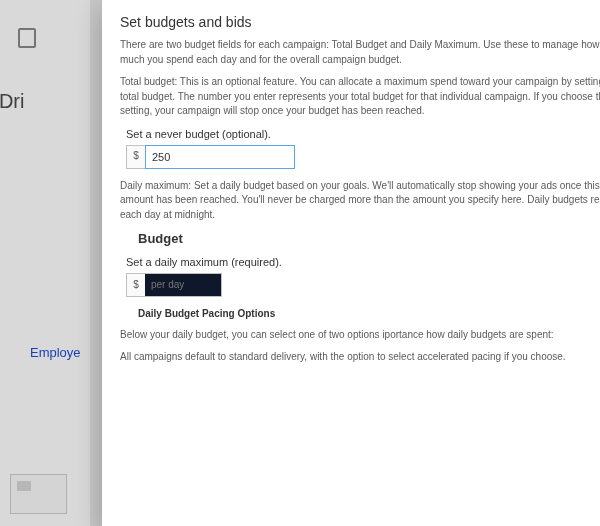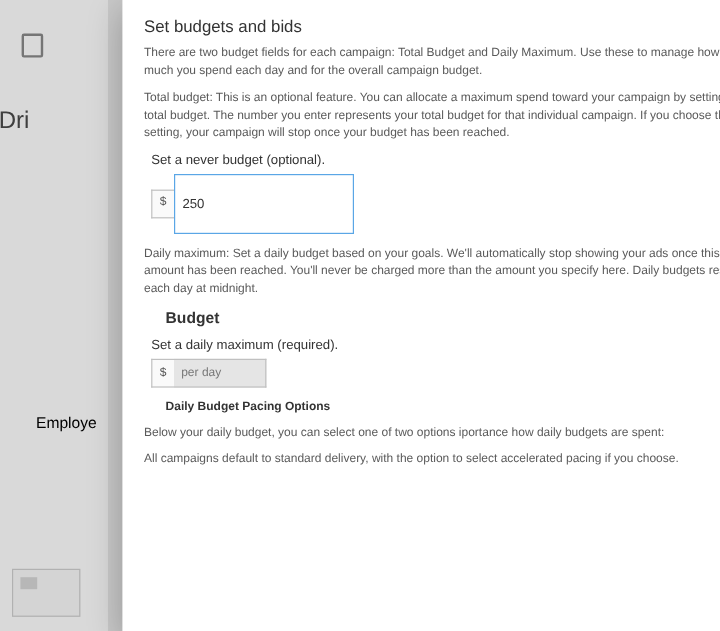--- a/index.html
+++ b/index.html
@@ -1,35 +1,35 @@
 <!DOCTYPE html>
 <html><head>
 <meta charset="utf-8">
 <style>
   html,body{margin:0;padding:0;font-family:"Helvetica Neue",Arial,sans-serif;background:#f4f4f4;overflow:hidden}
   .viewport{position:relative;width:600px;height:526px;background:#ececec}
   .bg-left{position:absolute;left:0;top:0;width:90px;height:100%;background:#fff;color:#6f6f6f}
   .bg-right{position:absolute;right:0;top:0;width:50px;height:100%;background:#fff;color:#6f6f6f}
   .bg-h1{position:absolute;top:90px;left:-60px;font-size:20px;color:#4a4a4a;white-space:nowrap}
-  .bg-word-l{position:absolute;top:345px;left:30px;font-size:13px;color:#000000}
+  .bg-word-l{position:absolute;top:345px;left:30px;font-size:13px;color:#1d4ed8}
   .bg-word-r{position:absolute;top:345px;right:-60px;font-size:13px;color:#5f5f5f;white-space:nowrap}
   .bg-thumb{position:absolute;left:10px;bottom:12px;width:55px;height:38px;border:1px solid #d0d0d0;background:#fafafa}
   .bg-thumb::before{content:"";position:absolute;left:6px;top:6px;width:14px;height:10px;background:#d8d8d8}
   .bg-icon{position:absolute;left:18px;top:28px;width:14px;height:16px;border:2px solid #8a8a8a;border-radius:2px}
   .backdrop{position:absolute;left:0;top:0;width:100%;height:100%;background:rgba(0,0,0,0.15)}
   .modal{position:absolute;left:102px;top:0;width:529px;height:526px;background:#fff;box-shadow:0 8px 26px rgba(0,0,0,0.25);overflow:hidden;color:#454545}
   .inner{padding:12px 18px 0 18px;font-size:10px;line-height:1.45}
   h2{font-size:14px;font-weight:400;color:#333;margin:0 0 6px 0}
   h3{font-size:13px;font-weight:700;color:#333;margin:2px 0 6px 18px}
   .sub{font-size:11px;font-weight:400;color:#333;margin:0 0 2px 6px}
   .subhint{font-size:9px;color:#6a6a6a;margin:0 0 6px 6px}
   .fld-row{display:flex;align-items:center;margin:0 0 10px 6px}
   .currency{width:18px;height:22px;border:1px solid #c0c0c0;border-right:none;display:flex;align-items:center;justify-content:center;font-size:10px;color:#555;background:#fafafa}
-  .amount-input{width:136px;height:22px;border:1px solid #5aa6e6;outline:none;font-size:11px;padding:13px 6px;color:#333}
-  .suffix-box{width:70px;height:22px;border:1px solid #c0c0c0;border-left:none;background:#e5e5e5;font-size:10px;color:#777;display:flex;align-items:center;padding-left:6px}
+  .amount-input{width:136px;height:22px;border:1px solid #5aa6e6;outline:none;font-size:11px;padding:0 6px;color:#333}
+  .suffix-box{width:70px;height:22px;border:1px solid #c0c0c0;border-left:none;background:#0f172a;font-size:10px;color:#777;display:flex;align-items:center;padding-left:6px}
   p{margin:0 0 8px 0;font-size:10px;color:#5a5a5a}
   .link{color:#1b7ec0;cursor:pointer}
   .bul{margin:0 0 4px 10px;font-size:10px;color:#5a5a5a}
   .bul::before{content:"o";margin-right:8px;color:#5a5a5a}
 </style>
 </head>
 <body>
 
 <div class="viewport">
   <div class="bg-left">

